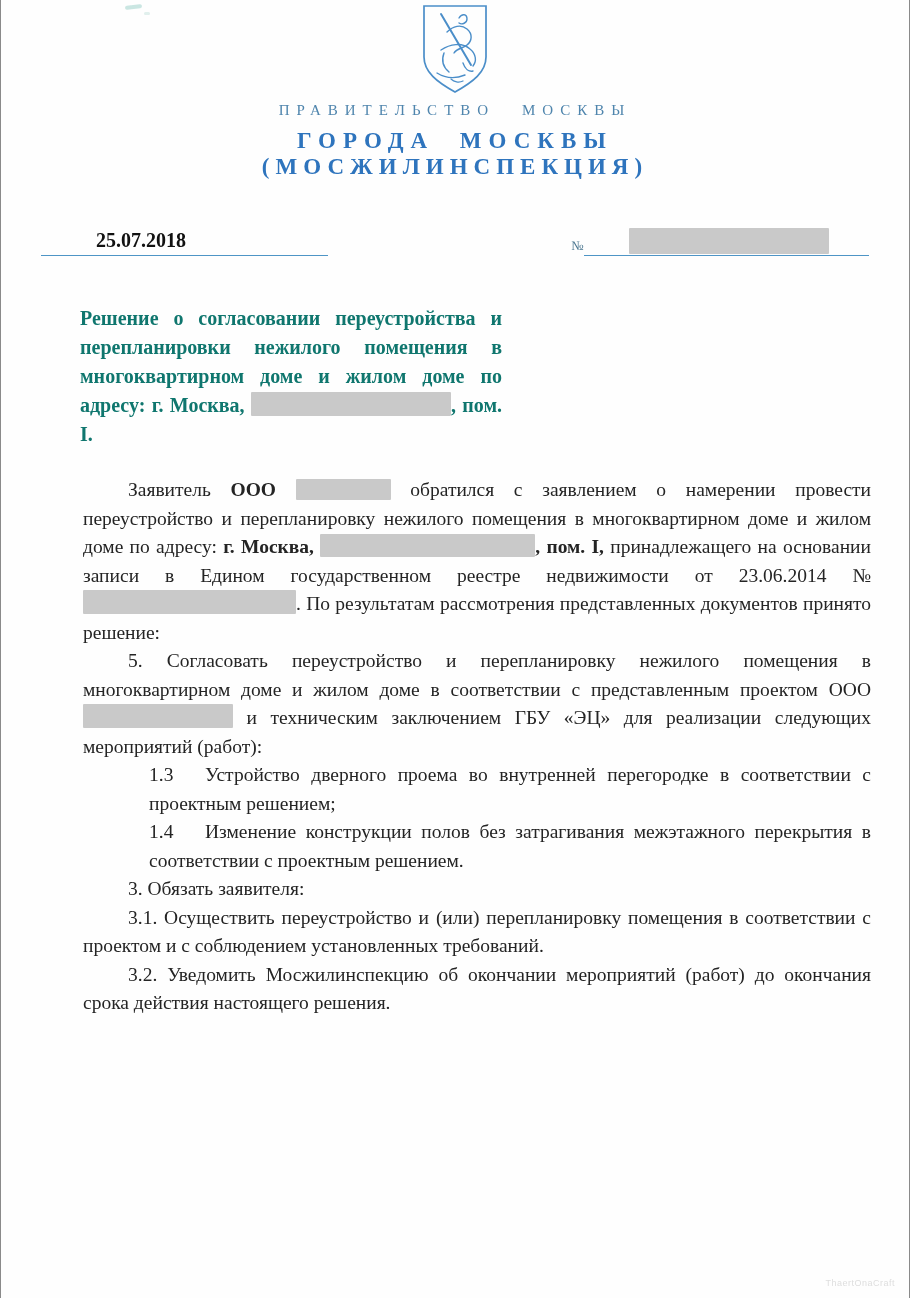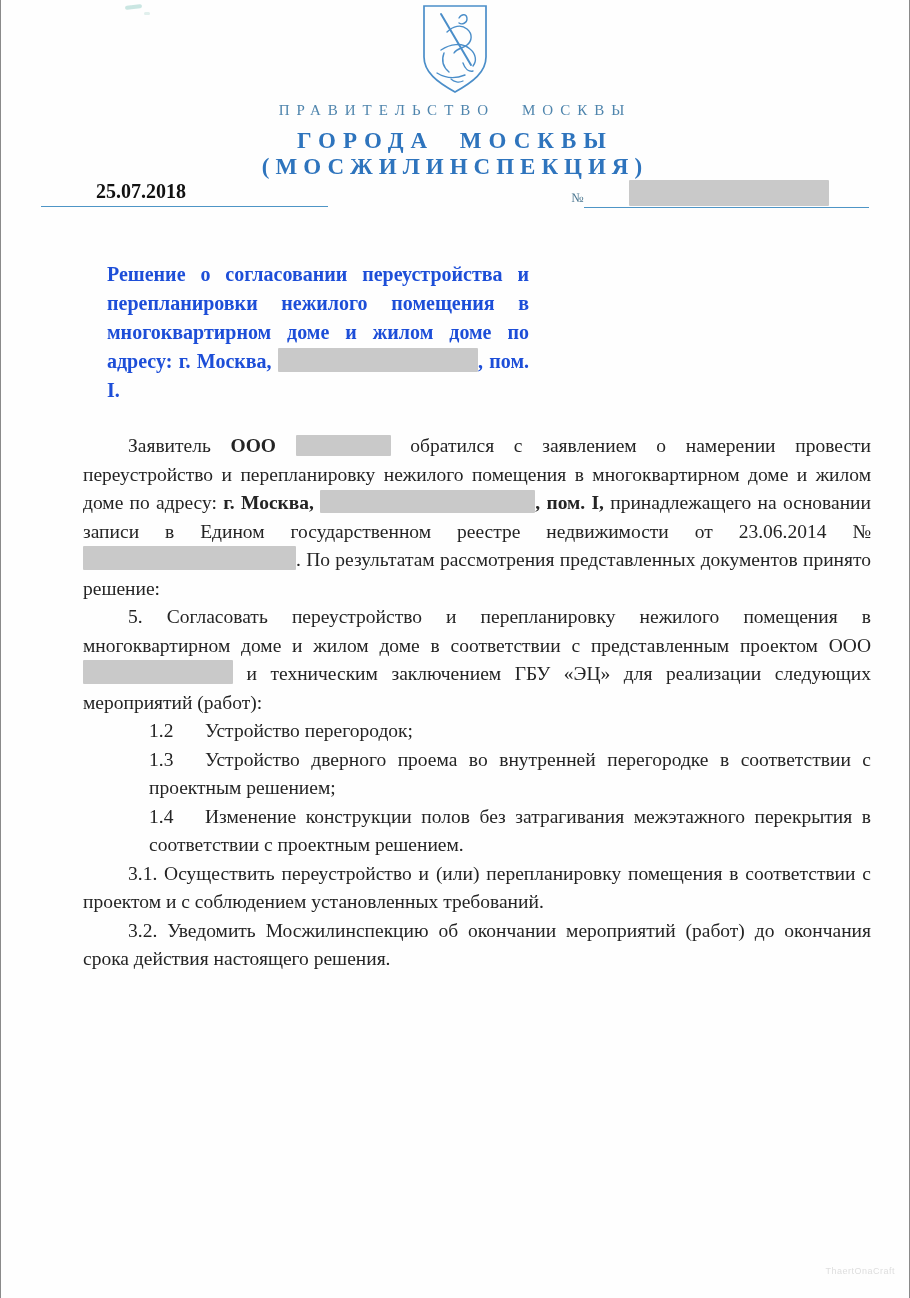--- a/index.html
+++ b/index.html
@@ -20,61 +20,61 @@
     text-align:center;font-weight:bold;color:#2e74bd;
   }
   .org-line1{margin-top:16px;font-size:23px;letter-spacing:7px;word-spacing:13px;}
   .org-line2{margin-top:9px;font-size:23px;letter-spacing:7px;word-spacing:13px;}
   .org-line3{margin-top:0;font-size:23px;letter-spacing:6px;}
   .doc-title{
     margin-top:36px;text-align:center;font-weight:bold;
     font-size:28px;letter-spacing:11px;color:#1a72d8;
   }
   
-  .meta-row{display:flex;align-items:flex-start;height:32px;}
+  .meta-row{display:flex;align-items:flex-end;margin-top:44px;height:32px;}
   .date-cell{
     width:287px;border-bottom:1.5px solid #4e95c6;
     padding:0 0 3px 55px;box-sizing:border-box;
     font-weight:bold;font-size:20px;color:#111;
   }
   .num-cell{margin-left:auto;display:flex;align-items:flex-end;}
   .num-sign{font-size:13px;color:#49758f;padding-bottom:2px;}
   .num-line{
     width:285px;border-bottom:1.5px solid #4e95c6;
     display:flex;align-items:flex-end;padding-bottom:1px;box-sizing:border-box;
   }
   .num-line .redaction{margin-left:45px;width:200px;height:26px;}
   
   .redaction{
     display:inline-block;background:#c9c9c9;
     vertical-align:text-bottom;border-radius:1px;
   }
   
   .subject{
-    margin:48px 0 0 66px;width:422px;
+    margin:48px 0 0 39px;width:422px;
     font-weight:bold;font-size:20px;line-height:29px;
-    text-align:justify;color:#1d4ed8;
+    text-align:justify;color:#0f766e;
   }
   
   .doc-body{
     margin:27px 0 0 42px;width:788px;
     font-size:19.5px;line-height:28.5px;text-align:justify;color:#242424;
   }
   .par{margin:0;text-indent:45px;}
   .par + .par{margin-top:0;}
   .b{font-weight:bold;}
   .sub-item{padding-left:66px;text-indent:0;margin:0;text-align:justify;}
   .sub-num{display:inline-block;width:56px;text-indent:0;}
   .gap-sm{margin-top:7px;}
   
   .artifact{position:absolute;border-radius:2px;}
   .artifact-1{left:124px;top:5px;width:17px;height:4px;background:#aed9d2;opacity:.65;transform:rotate(-7deg);}
   .artifact-2{left:143px;top:12px;width:6px;height:3px;background:#c3e2dc;opacity:.5;}
   .watermark{
-    position:absolute;right:14px;bottom:22px;
+    position:absolute;right:14px;bottom:10px;
     font-family:"Liberation Sans","DejaVu Sans",sans-serif;
     font-size:9px;color:#dedede;letter-spacing:.5px;
   }
   .emblem-svg{display:inline-block;}
 </style>
 </head>
 <body>
 
 <div class="page">
 
@@ -112,27 +112,25 @@
     </div>
   </div>
 
   <div class="subject"><span>Решение о согласовании переустройства и перепланировки нежилого помещения в многоквартирном доме и жилом доме по адресу: г. Москва, </span><span class="redaction" style="width: 200px; height: 24px;"></span><span>, пом. I.</span></div>
 
   <div class="doc-body">
     <p class="par"><span>Заявитель </span><span class="b">ООО </span><span class="redaction" style="width: 95px; height: 21px;"></span><span> обратился с заявлением о намерении провести переустройство и перепланировку нежилого помещения в многоквартирном доме и жилом доме по адресу: </span><span class="b">г. Москва, </span><span class="redaction" style="width: 215px; height: 23px;"></span><span class="b">, пом. I,</span><span> принадлежащего на основании записи в Едином государственном реестре недвижимости от 23.06.2014 № </span><span class="redaction" style="width: 213px; height: 24px;"></span><span>. По результатам рассмотрения представленных документов принято решение:</span></p>
     <p class="par"><span>5. Согласовать переустройство и перепланировку нежилого помещения в многоквартирном доме и жилом доме в соответствии с представленным проектом ООО </span><span class="redaction" style="width: 150px; height: 24px;"></span><span> и техническим заключением ГБУ «ЭЦ» для реализации следующих мероприятий (работ):</span></p>
 
     <p class="sub-item">
-      <span class="sub-num">1.2</span><span>Устройство перегородок;</span>
-    </p>
-    <p class="sub-item">
       <span class="sub-num">1.3</span><span>Устройство дверного проема во внутренней перегородке в соответствии с проектным решением;</span>
     </p>
     <p class="sub-item">
       <span class="sub-num">1.4</span><span>Изменение конструкции полов без затрагивания межэтажного перекрытия в соответствии с проектным решением.</span>
     </p>
 
+    <p class="par">3. Обязать заявителя:</p>
     <p class="par">3.1. Осуществить переустройство и (или) перепланировку помещения в соответствии с проектом и с соблюдением установленных требований.</p>
     <p class="par">3.2. Уведомить Мосжилинспекцию об окончании мероприятий (работ) до окончания срока действия настоящего решения.</p>
   </div>
 
   <div class="watermark">ThaertOnaCraft</div>
 </div>
 
 </body></html>

